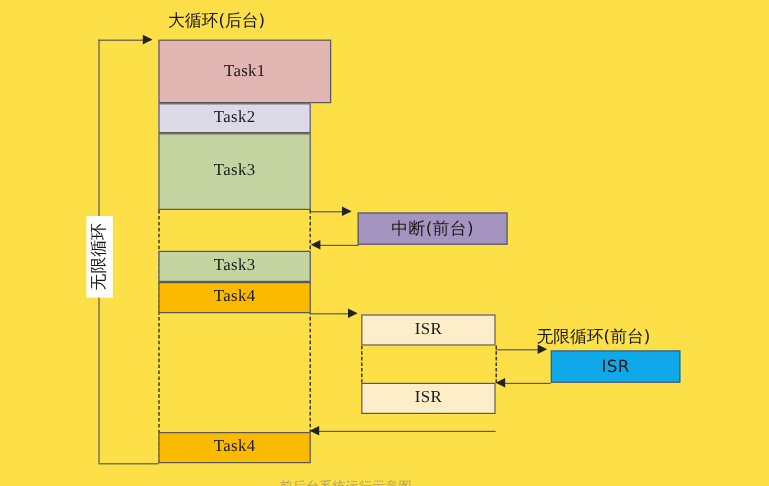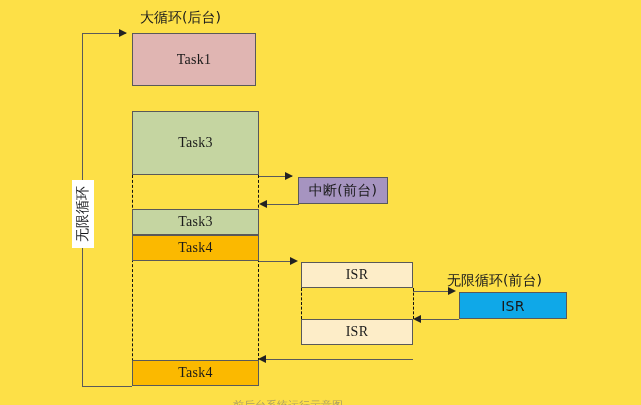--- a/index.html
+++ b/index.html
@@ -102,42 +102,45 @@
 
   <div class="hline" style="left:82px; top:386px; width:50px;"></div>
 
   <div class="vert-text" style="left:49px; top:203px; width:68px; text-align:center;">无限循环</div>
 
   <div class="dash" style="left:132px; top:175px; height:211px;"></div>
   <div class="dash" style="left:258px; top:175px; height:186px;"></div>
   <div class="dash" style="left:301px; top:288px; height:31px;"></div>
   <div class="dash" style="left:413px; top:288px; height:31px;"></div>
 
-  <div class="box" style="left:132px; top:33px; width:124px; height:53px; background:#e0b5b2;">
+  <div class="box" style="left:132px; top:33px; width:144px; height:53px; background:#e0b5b2;">
     <span>Task1</span>
   </div>
 
+  <div class="box" style="left:132px; top:86px; width:127px; height:25px; background:#ded9e7;">
+    <span>Task2</span>
+  </div>
 
   <div class="box" style="left:132px; top:111px; width:127px; height:64px; background:#c5d5a1;">
     <span>Task3</span>
   </div>
 
   <div class="box" style="left:132px; top:209px; width:127px; height:26px; background:#c5d5a1;">
     <span>Task3</span>
   </div>
 
   <div class="box" style="left:132px; top:235px; width:127px; height:26px; background:#fbb900;">
     <span>Task4</span>
   </div>
 
   <div class="box" style="left:132px; top:360px; width:127px; height:26px; background:#fbb900;">
     <span>Task4</span>
   </div>
 
-  <div class="box cnbox" style="left:298px; top:177px; width:90px; height:27px; background:#a694c0;">
+  <div class="box cnbox" style="left:298px; top:177px; width:125px; height:27px; background:#a694c0;">
     <span>中断(前台)</span>
   </div>
 
   <div class="hline" style="left:259px; top:176px; width:33px;"></div>
   <div class="arrow-r" style="left:285px; top:172px;"></div>
 
   <div class="hline" style="left:264px; top:204px; width:35px;"></div>
   <div class="arrow-l" style="left:259px; top:200px;"></div>
 
   <div class="vline" style="left:298px; top:204px; height:0px;"></div>

